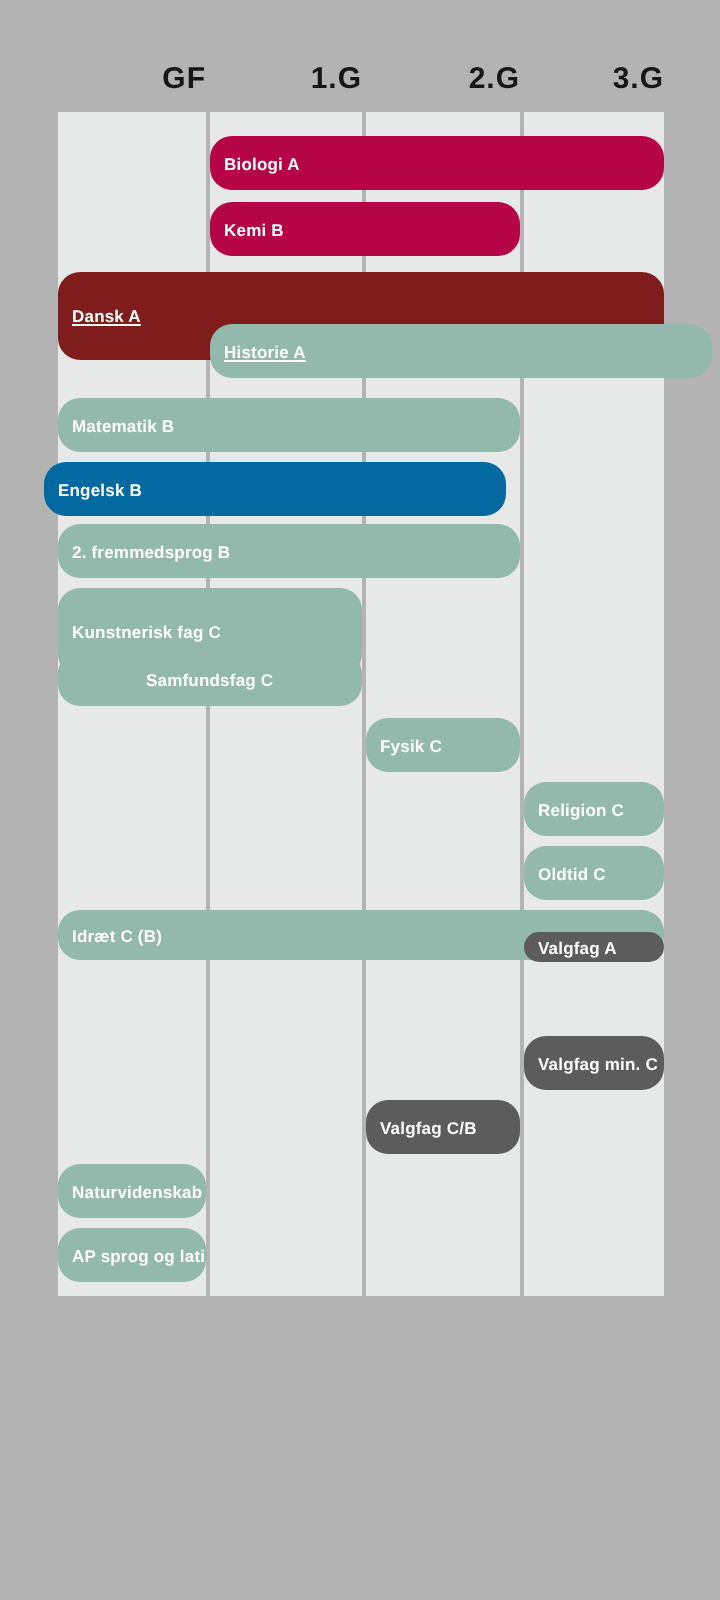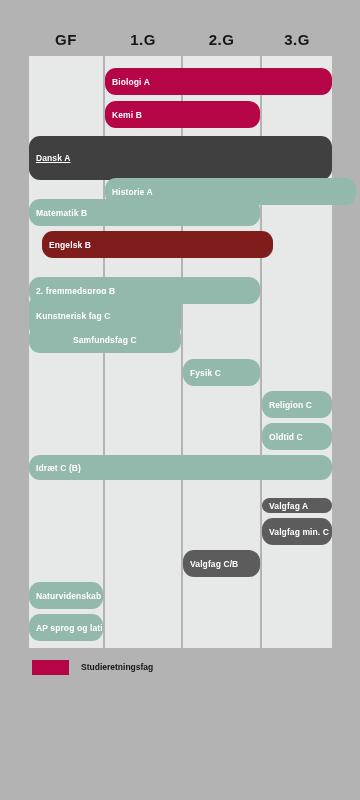--- a/index.html
+++ b/index.html
@@ -23,21 +23,21 @@
     height: 800px;
   }
 
   
   .col-header {
     position: absolute;
     color: #161616;
     font-weight: bold;
     font-size: 15px;
     letter-spacing: 0.5px;
-    text-align: center;
+    text-align: right;
     top: 30px;
     height: 20px;
     line-height: 20px;
   }
 
   
   .col-track {
     position: absolute;
     background: #e7e9e8;
     top: 56px;
@@ -108,69 +108,65 @@
       <div class="col-track" style="left: 183px; width: 77px; background: rgb(231, 233, 232);"></div>
       <div class="col-track" style="left: 262px; width: 70px; background: rgb(231, 233, 232);"></div>
     </div>
   <div id="bars-layer">
       <div class="bar cat-studieretning" style="left: 105px; width: 227px; top: 68px; height: 27px; background: rgb(181, 5, 70);">
         <span>Biologi A</span>
       </div>
       <div class="bar cat-studieretning" style="left: 105px; width: 155px; top: 101px; height: 27px; background: rgb(181, 5, 70);">
         <span>Kemi B</span>
       </div>
-      <div class="bar cat-obligatorisk" style="left: 29px; width: 303px; top: 136px; height: 44px; background: #404040; text-decoration: underline;">
+      <div class="bar cat-obligatorisk" style="left: 29px; width: 303px; top: 136px; height: 44px; background: #7f1d1d; text-decoration: underline;">
         <span>Dansk A</span>
       </div>
-      <div class="bar cat-obligatorisk" style="left: 105px; width: 251px; top: 178px; height: 27px; background: rgb(147, 184, 172);">
+      <div class="bar cat-obligatorisk" style="left: 105px; width: 251px; top: 162px; height: 27px; background: rgb(147, 184, 172); text-decoration: underline;">
         <span>Historie A</span>
       </div>
       <div class="bar cat-obligatorisk" style="left: 29px; width: 231px; top: 199px; height: 27px; background: rgb(147, 184, 172);">
         <span>Matematik B</span>
       </div>
-      <div class="bar cat-obligatorisk" style="left: 42px; width: 231px; top: 231px; height: 27px; background: #7f1d1d;">
+      <div class="bar cat-obligatorisk" style="left: 22px; width: 231px; top: 231px; height: 27px; background: #0369a1;">
         <span>Engelsk B</span>
       </div>
-      <div class="bar cat-obligatorisk" style="left: 29px; width: 231px; top: 262px; height: 27px; background: rgb(147, 184, 172); margin-top: 15px;">
+      <div class="bar cat-obligatorisk" style="left: 29px; width: 231px; top: 262px; height: 27px; background: rgb(147, 184, 172);">
         <span>2. fremmedsprog B</span>
       </div>
       <div class="bar cat-obligatorisk" style="left: 29px; width: 152px; top: 294px; height: 44px; background: rgb(147, 184, 172);">
         <span>Kunstnerisk fag C</span>
       </div>
       <div class="bar cat-obligatorisk" style="left: 29px; width: 152px; top: 326px; height: 27px; background: rgb(147, 184, 172); padding-left: 44px;">
         <span>Samfundsfag C</span>
       </div>
       <div class="bar cat-obligatorisk" style="left: 183px; width: 77px; top: 359px; height: 27px; background: rgb(147, 184, 172);">
         <span>Fysik C</span>
       </div>
       <div class="bar cat-obligatorisk" style="left: 262px; width: 70px; top: 391px; height: 27px; background: rgb(147, 184, 172);">
         <span>Religion C</span>
       </div>
       <div class="bar cat-obligatorisk" style="left: 262px; width: 70px; top: 423px; height: 27px; background: rgb(147, 184, 172);">
         <span>Oldtid C</span>
       </div>
       <div class="bar cat-obligatorisk" style="left: 29px; width: 303px; top: 455px; height: 25px; background: rgb(147, 184, 172);">
         <span>Idræt C (B)</span>
       </div>
-      <div class="bar cat-valgfag" style="left: 262px; width: 70px; top: 498px; height: 15px; background: rgb(92, 92, 92);">
+      <div class="bar cat-valgfag" style="left: 262px; width: 70px; top: 466px; height: 15px; background: rgb(92, 92, 92);">
         <span>Valgfag A</span>
       </div>
       <div class="bar cat-valgfag" style="left: 262px; width: 70px; top: 518px; height: 27px; background: rgb(92, 92, 92);">
         <span>Valgfag min. C</span>
       </div>
       <div class="bar cat-valgfag" style="left: 183px; width: 77px; top: 550px; height: 27px; background: rgb(92, 92, 92);">
         <span>Valgfag C/B</span>
       </div>
       <div class="bar cat-obligatorisk" style="left: 29px; width: 74px; top: 582px; height: 27px; background: rgb(147, 184, 172);">
         <span>Naturvidenskab</span>
       </div>
       <div class="bar cat-obligatorisk" style="left: 29px; width: 74px; top: 614px; height: 27px; background: rgb(147, 184, 172);">
         <span>AP sprog og latin</span>
       </div>
     </div>
 
   <div id="legend">
-      <div class="legend-row">
-        <div class="legend-swatch cat-studieretning" style="background: rgb(181, 5, 70);"></div>
-        <div class="legend-label">Studieretningsfag</div>
-      </div>
     </div>
 </div>
 
 </body></html>

